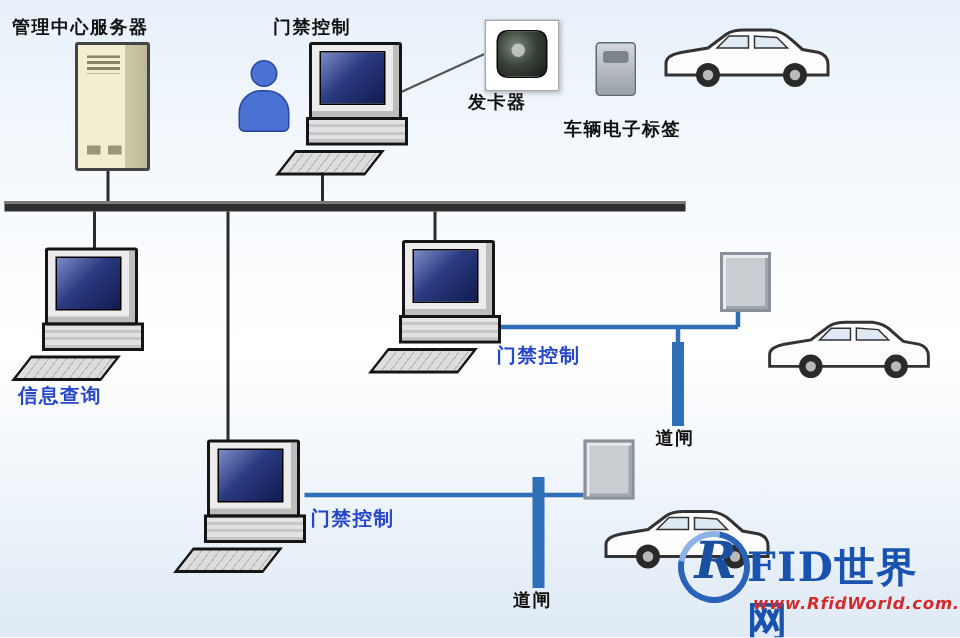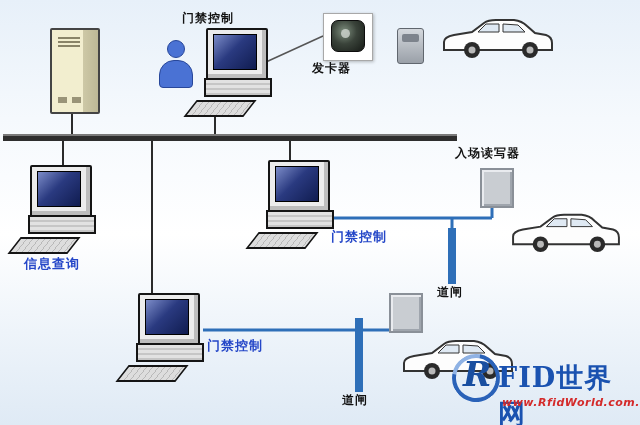--- a/index.html
+++ b/index.html
@@ -70,20 +70,21 @@
     <path d="M266 62 L323 36" stroke="#555" stroke-width="1.5" fill="none"></path>
 
     <path d="M328 218 H492 M492 218 V206 M452 218 V229" stroke="#2e6fb8" stroke-width="3" fill="none"></path>
 
     <path d="M203 330 H404 M404 330 V329" stroke="#2e6fb8" stroke-width="3" fill="none"></path>
 
     <rect x="448" y="228" width="8" height="56" fill="#2e6fb8"></rect>
     <rect x="355" y="318" width="8" height="74" fill="#2e6fb8"></rect>
   </svg>
 
+  <span class="lbl" style="left:8px;top:10px">管理中心服务器</span>
   <div class="server"></div>
 
   <span class="lbl" style="left:182px;top:10px">门禁控制</span>
   <div class="person">
     <div class="head"></div>
     <div class="body"></div>
   </div>
   <div class="computer" style="left:188px;top:28px">
     <div class="monitor">
         <div class="screen"></div>
@@ -91,52 +92,52 @@
     <div class="cpu"></div>
     <div class="keyboard"></div>
   </div>
 
   <div class="issuer">
     <div class="device"></div>
   </div>
   <span class="lbl" style="left:312px;top:60px">发卡器</span>
 
   <div class="tag"></div>
+  <span class="lbl" style="left:376px;top:78px">车辆电子标签</span>
 
   <div class="car" style="left:438px;top:12px;width:120px">
     <svg viewBox="0 0 120 50" width="120" height="50">
       <path d="M6,38 L6,30 Q6,25 16,23 L34,20 L46,11 Q50,8 58,8 L76,8 Q84,9 89,14 L97,21 L108,23 Q114,25 114,31 L114,38 Z" fill="#fdfdfd" stroke="#333" stroke-width="2"></path>
       <path d="M48,12 L40,20 L61,20 L61,12 Z" fill="#dfe9f3" stroke="#333" stroke-width="1"></path>
       <path d="M65,12 L65,20 L87,20 L80,13 Z" fill="#dfe9f3" stroke="#333" stroke-width="1"></path>
       <circle cx="34" cy="38" r="8" fill="#2a2a2a"></circle>
         <circle cx="34" cy="38" r="3.5" fill="#b9b9b9"></circle>
       <circle cx="92" cy="38" r="8" fill="#2a2a2a"></circle>
         <circle cx="92" cy="38" r="3.5" fill="#b9b9b9"></circle>
     </svg>
   </div>
 
   <div class="computer" style="left:12px;top:165px">
     <div class="monitor">
         <div class="screen"></div>
       </div>
     <div class="cpu"></div>
     <div class="keyboard"></div>
   </div>
-  <span class="lbl blue" style="left:24px;top:255px">信息查询</span>
+  <span class="lbl blue" style="left:12px;top:255px">信息查询</span>
 
   <div class="computer" style="left:250px;top:160px">
     <div class="monitor">
         <div class="screen"></div>
       </div>
     <div class="cpu"></div>
     <div class="keyboard"></div>
   </div>
   <span class="lbl blue" style="left:331px;top:228px">门禁控制</span>
 
-  <span class="lbl" style="left:455px;top:145px">入场读写器</span>
   <div class="reader" style="left:480px;top:168px"></div>
   <span class="lbl" style="left:437px;top:284px">道闸</span>
 
   <div class="car" style="left:507px;top:207px;width:118px">
     <svg viewBox="0 0 120 50" width="118" height="49">
       <path d="M6,38 L6,30 Q6,25 16,23 L34,20 L46,11 Q50,8 58,8 L76,8 Q84,9 89,14 L97,21 L108,23 Q114,25 114,31 L114,38 Z" fill="#fdfdfd" stroke="#333" stroke-width="2"></path>
       <path d="M48,12 L40,20 L61,20 L61,12 Z" fill="#dfe9f3" stroke="#333" stroke-width="1"></path>
       <path d="M65,12 L65,20 L87,20 L80,13 Z" fill="#dfe9f3" stroke="#333" stroke-width="1"></path>
       <circle cx="34" cy="38" r="8" fill="#2a2a2a"></circle>
         <circle cx="34" cy="38" r="3.5" fill="#b9b9b9"></circle>

